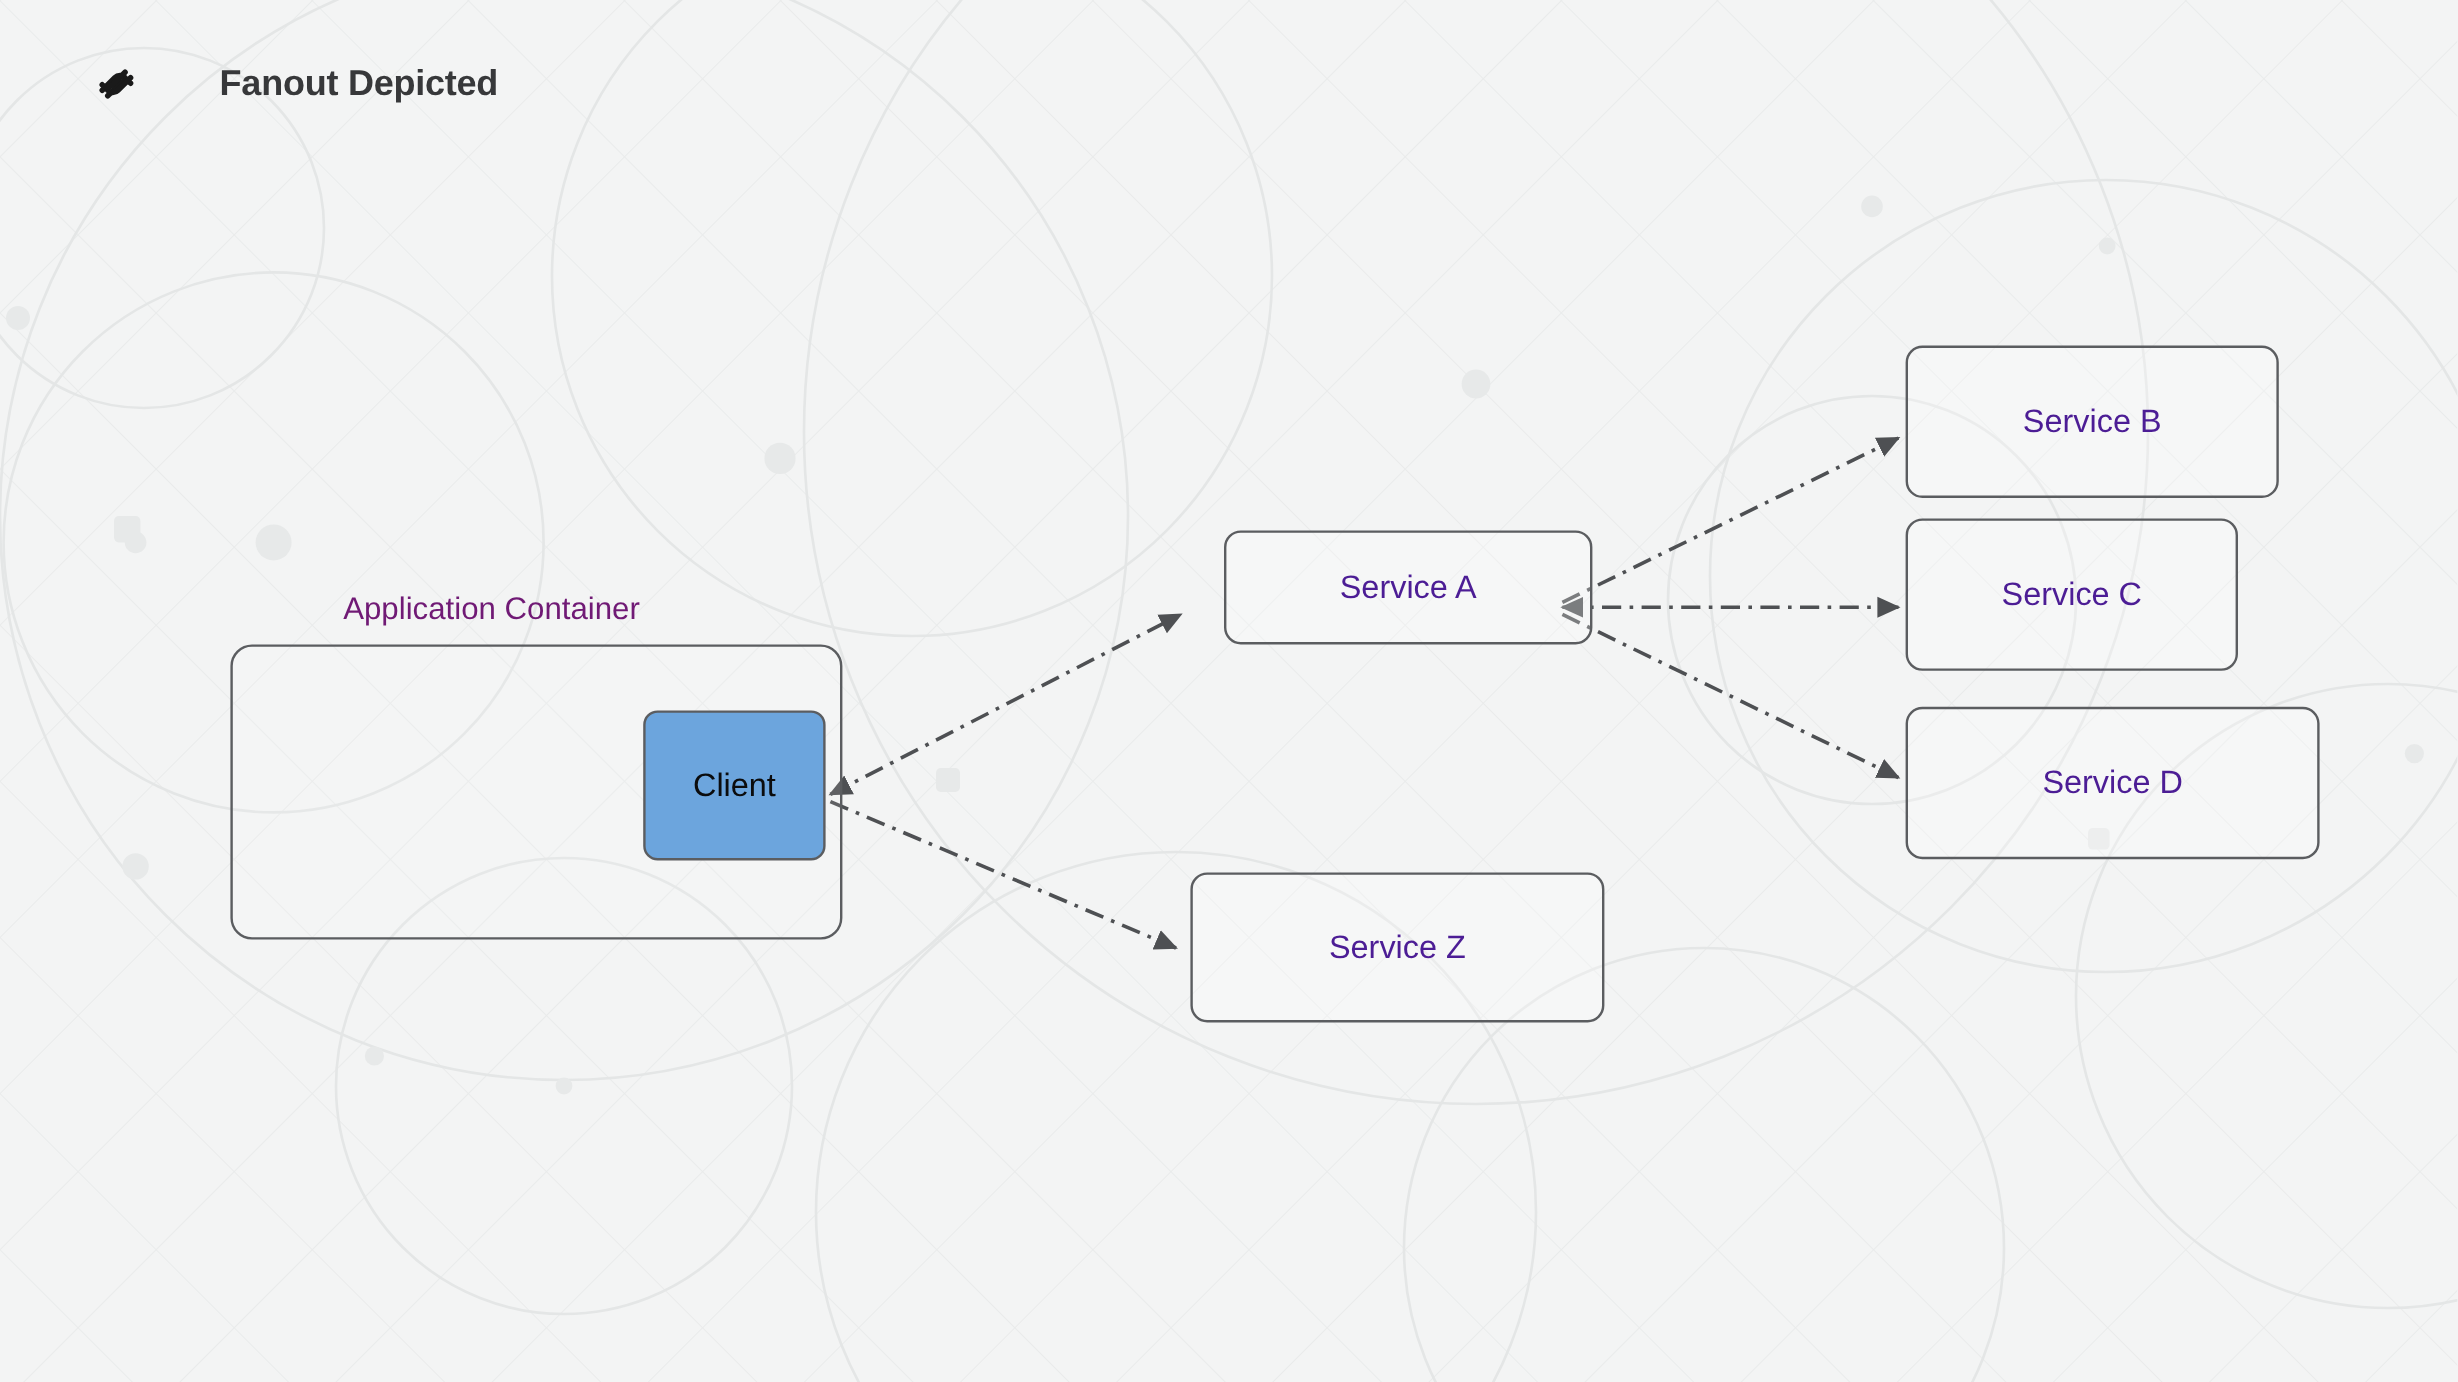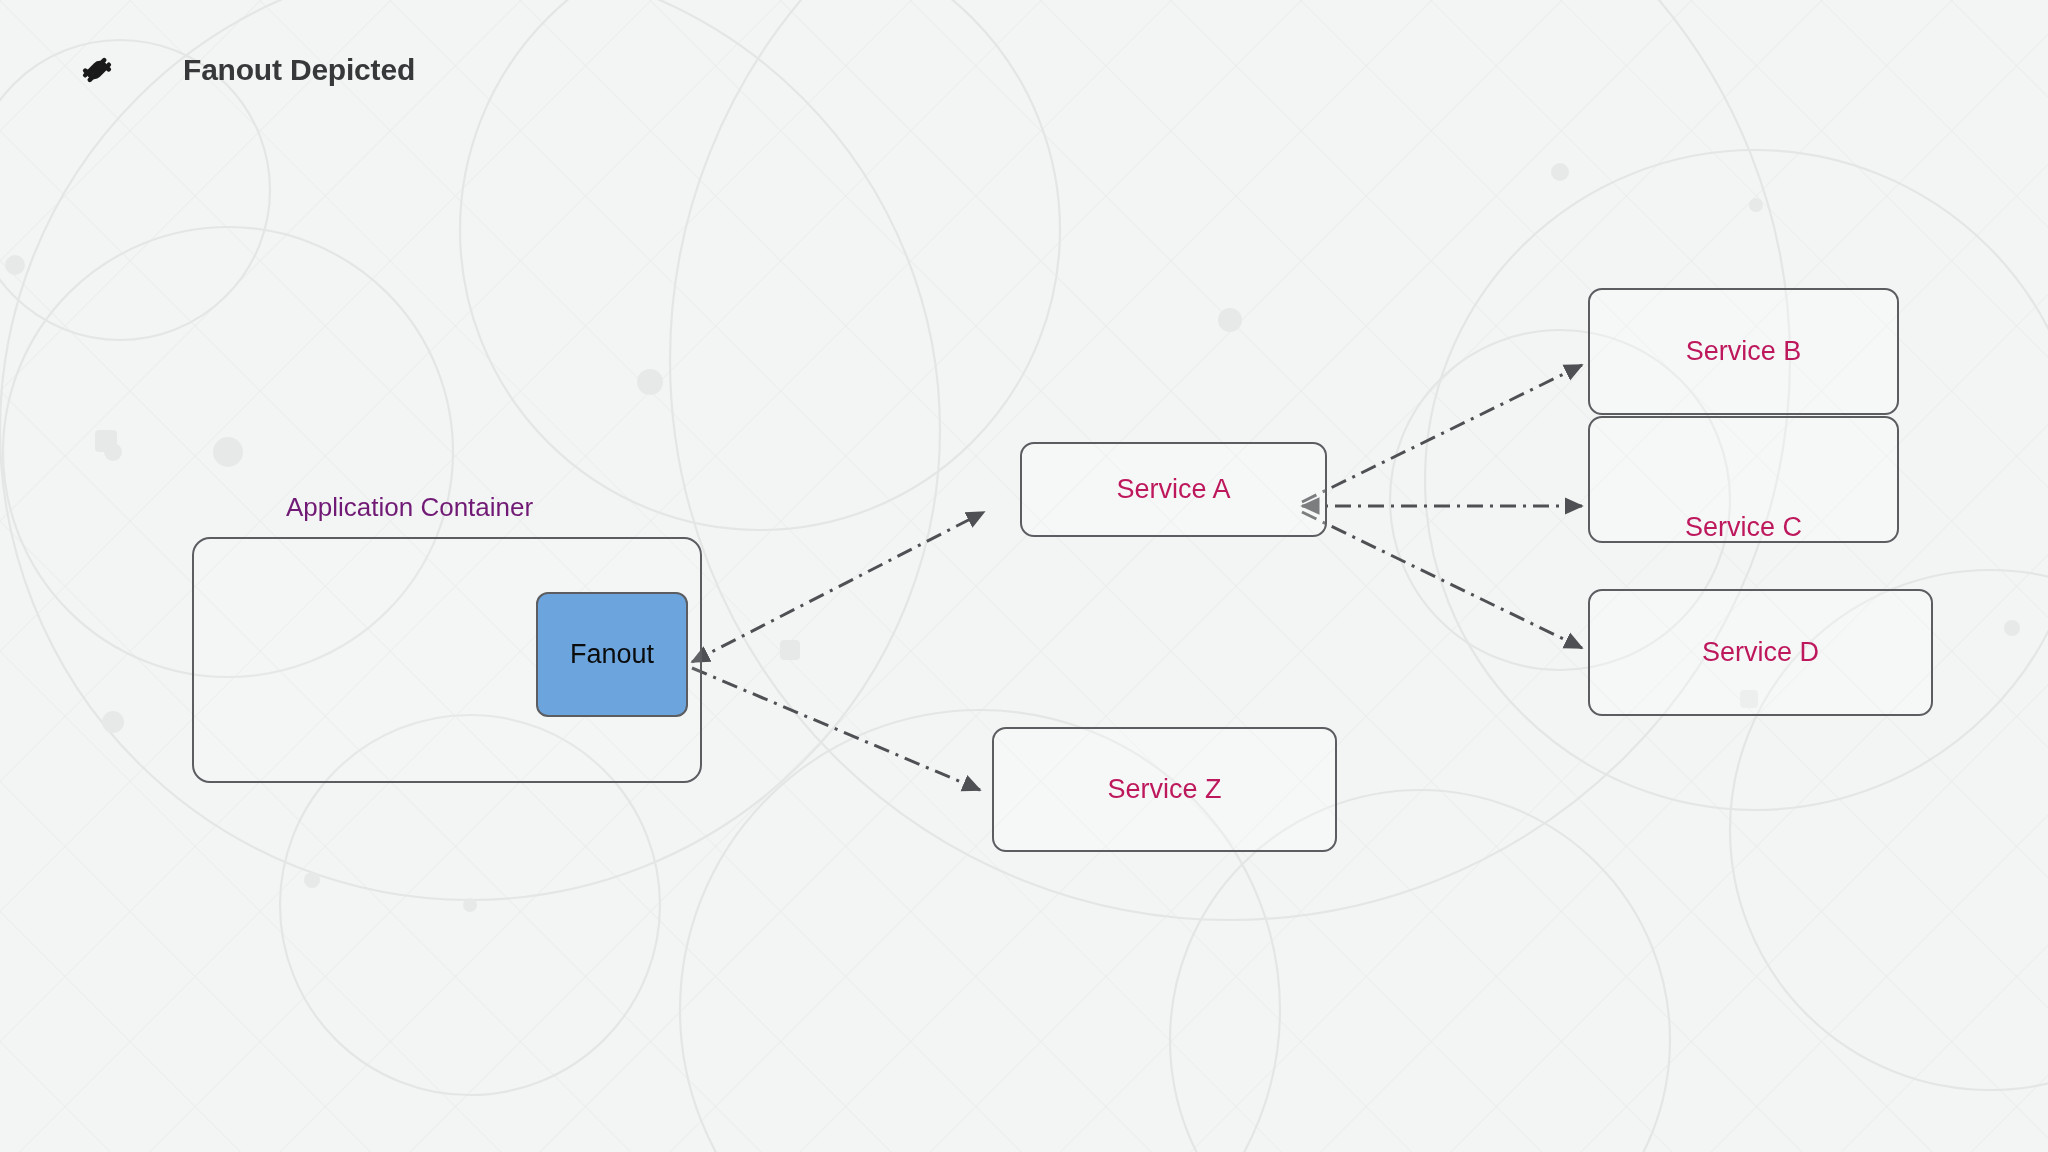--- a/index.html
+++ b/index.html
@@ -61,21 +61,21 @@
   .node {
     position: absolute;
     box-sizing: border-box;
     display: flex;
     align-items: center;
     justify-content: center;
     z-index: 3;
   }
   .node-label {
     font-size: 27px;
-    color: #be185d;
+    color: #4c1d95;
     white-space: nowrap;
     line-height: 1;
   }
   .svc-box {
     border: 2px solid #5b5d60;
     border-radius: 14px;
     background: rgba(255,255,255,0.26);
   }
   #app-container-box {
     border: 2px solid #5b5d60;
@@ -176,36 +176,36 @@
       <path d="M 1302 506 L 1582 506" marker-start="url(#arrow-start)" marker-end="url(#arrow-end)"></path>
 
       <path d="M 1302 512 L 1582 648" marker-end="url(#arrow-end)"></path>
     </g>
   </svg>
 
   <div id="app-container-label" style="left:286px; top:492px;">Application Container</div>
   <div id="app-container-box" class="node" style="left:192px; top:537px; width:510px; height:246px;"></div>
 
   <div id="client-box" class="node" style="left:536px; top:592px; width:152px; height:125px;">
-    <span class="node-label">Fanout</span>
+    <span class="node-label">Client</span>
   </div>
 
   <div class="node svc-box" style="left:988px; top:442px; width:307px; height:95px;margin-left:32px;">
     <span class="node-label">Service A</span>
   </div>
 
   <div class="node svc-box" style="left:992px; top:727px; width:345px; height:125px;">
     <span class="node-label">Service Z</span>
   </div>
 
   <div class="node svc-box" style="left:1588px; top:288px; width:311px; height:127px;">
     <span class="node-label">Service B</span>
   </div>
 
-  <div class="node svc-box" style="left:1588px; top:416px; width:311px; height:127px;align-items:flex-end;">
+  <div class="node svc-box" style="left:1588px; top:432px; width:277px; height:127px;">
     <span class="node-label">Service C</span>
   </div>
 
   <div class="node svc-box" style="left:1588px; top:589px; width:345px; height:127px;">
     <span class="node-label">Service D</span>
   </div>
 
 </div>
 
 </body></html>

